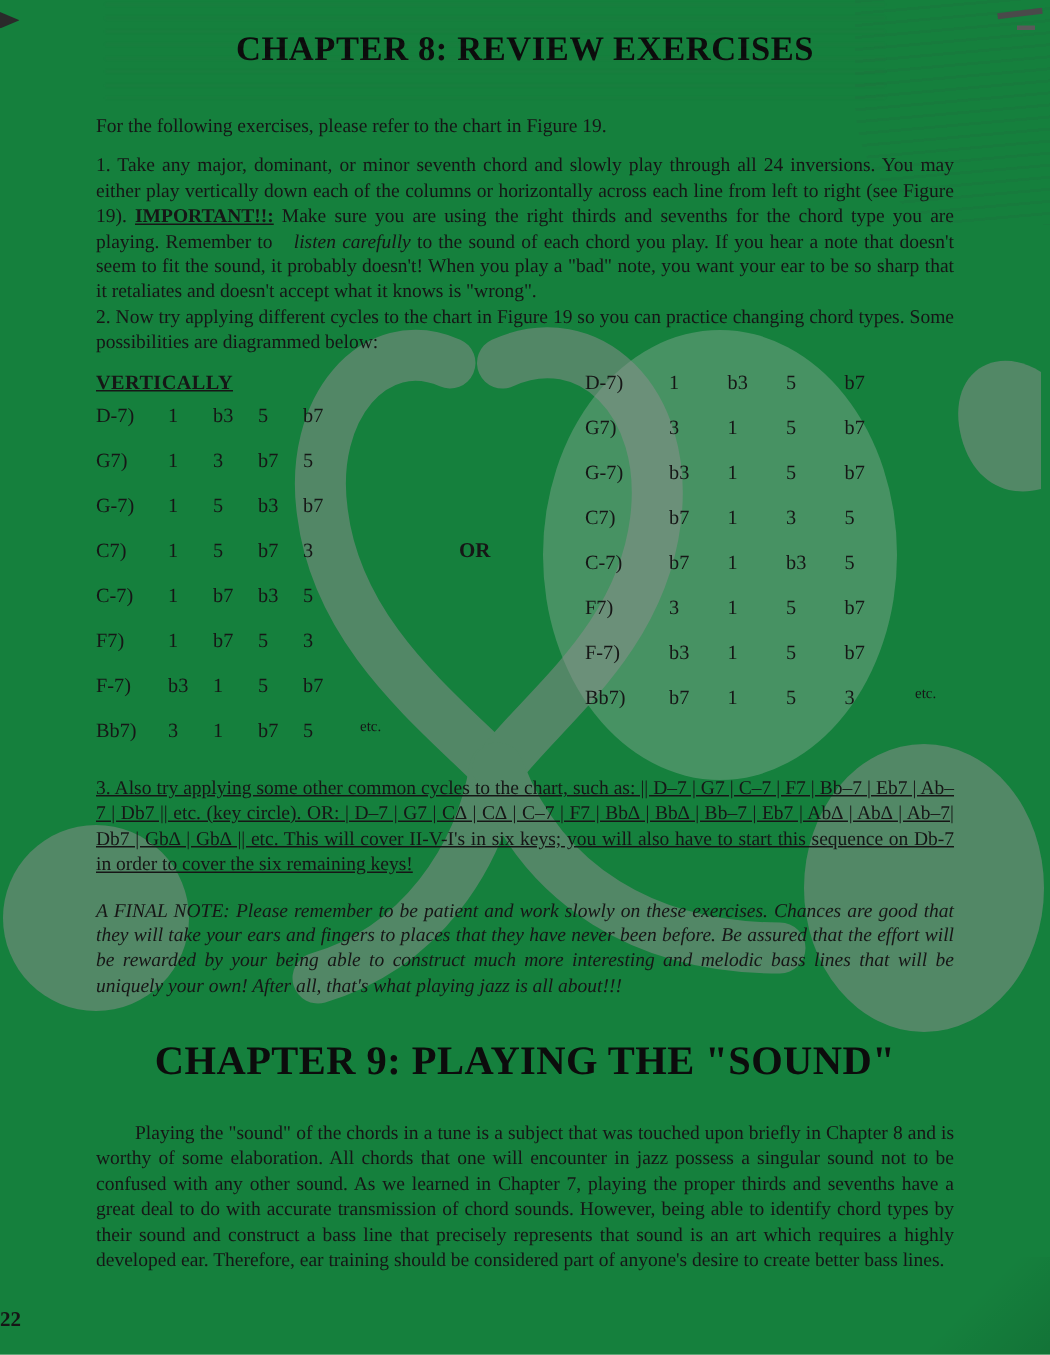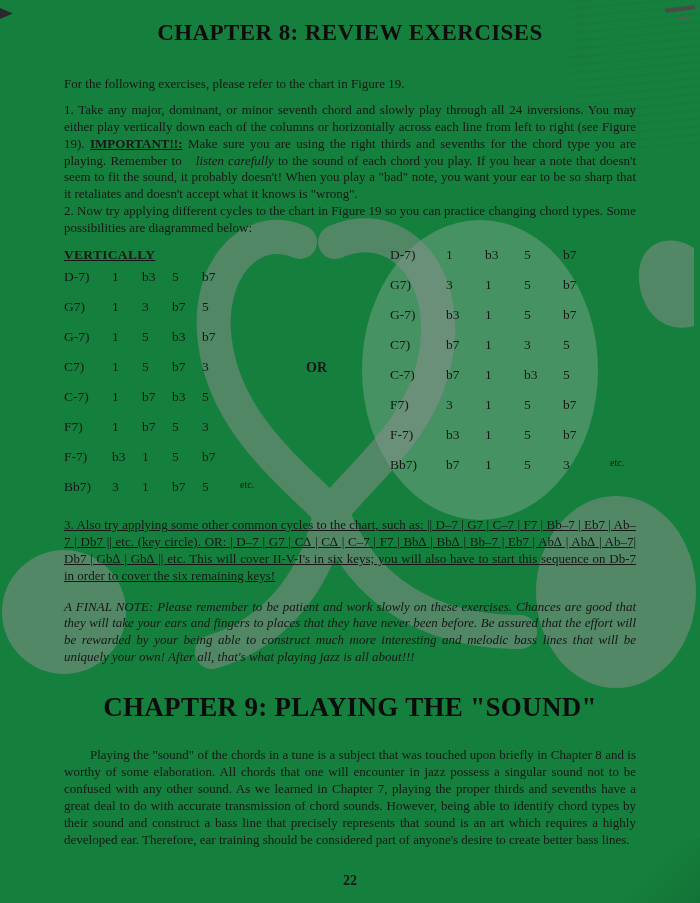--- a/index.html
+++ b/index.html
@@ -41,21 +41,21 @@
   .deg{width:30px;}
   .suffix{margin-left:8px;font-size:10px;}
   .table.left{width:242px;}
   .or{width:58px;text-align:left;align-self:center;font-weight:bold;font-size:14px;margin-top:-20px;}
   .table.right{flex:1;padding-left:26px;}
   .table.right .chord{width:56px;}
   .table.right .deg{width:39px;}
   .item3{margin-top:8px;text-decoration:underline;}
   .final-note{margin-top:14px;font-style:italic;}
   .ch9-body{margin-top:24px;text-indent:26px;}
-  .page-number{position:absolute;bottom:14px;left:0;width:100%;text-align:center;
+  .page-number{position:absolute;bottom:14px;left:0;width:100%;
     font-weight:bold;font-size:14px;z-index:2;font-family:"Liberation Serif", serif;}
 </style>
 </head>
 <body>
 
 <div class="page">
 
   <div class="artifact bleed-top"></div>
   <div class="artifact bleed-tr"></div>
   <div class="artifact spec-tl"></div>

